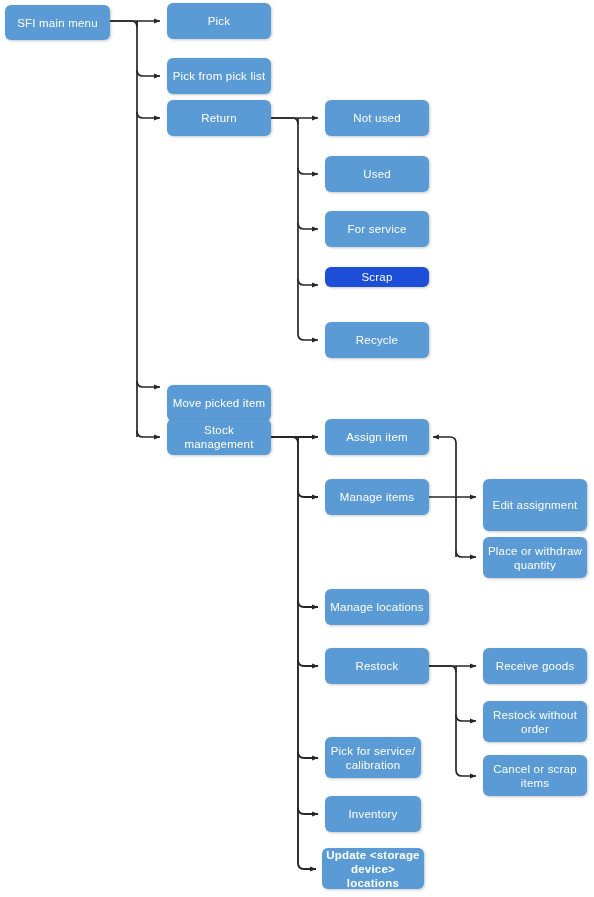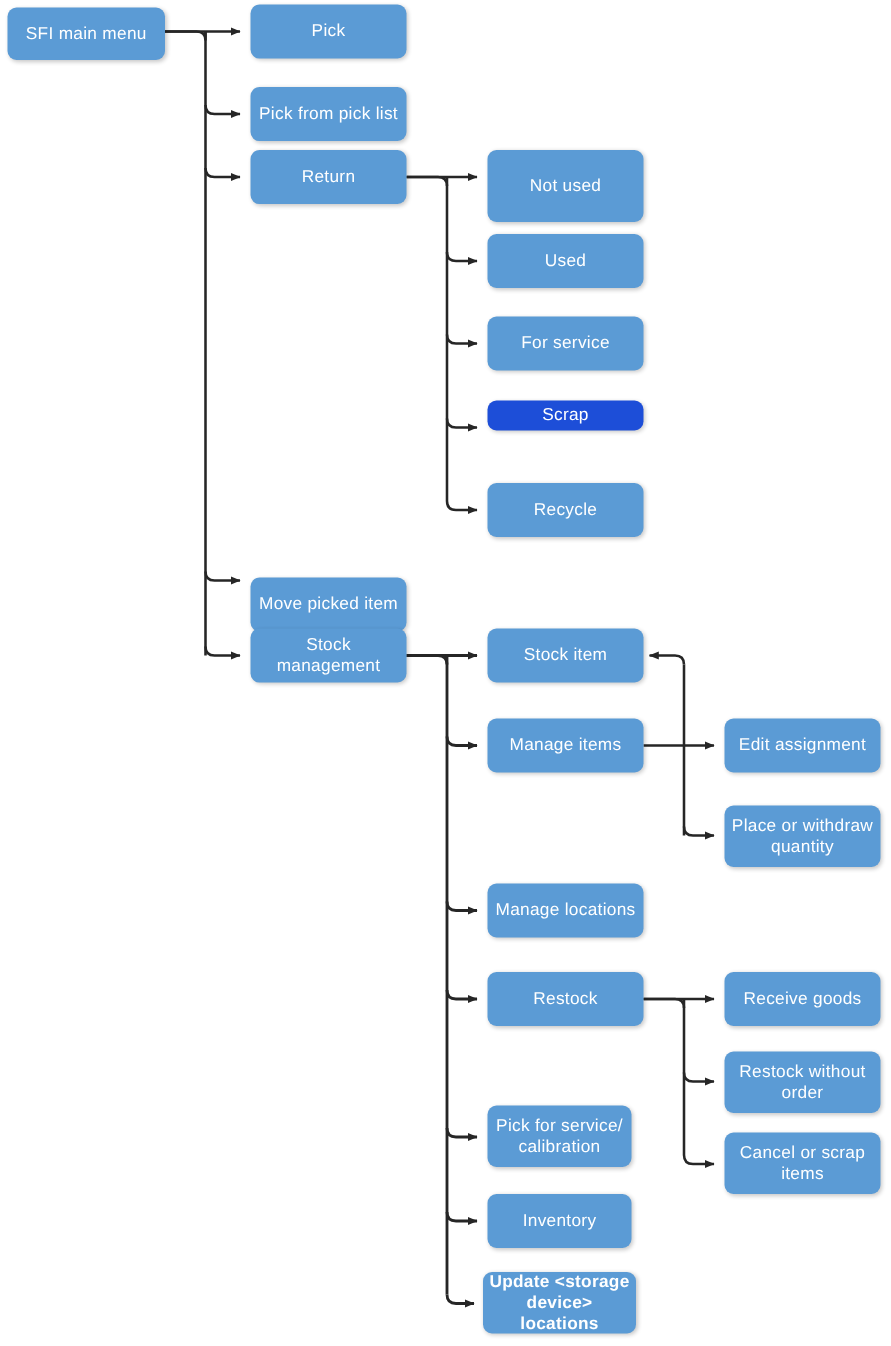--- a/index.html
+++ b/index.html
@@ -129,57 +129,57 @@
       </div>
       <div class="node" style="left: 167px; top: 100px; width: 104px; height: 36px; background: rgb(91, 155, 213); color: rgb(255, 255, 255);">
         <span>Return</span>
       </div>
       <div class="node" style="left: 167px; top: 369px; width: 104px; height: 36px; background: rgb(91, 155, 213); color: rgb(255, 255, 255); margin-top: 16px;">
         <span>Move picked item</span>
       </div>
       <div class="node" style="left: 167px; top: 419px; width: 104px; height: 36px; background: rgb(91, 155, 213); color: rgb(255, 255, 255); text-align: center;">
         <span>Stock management</span>
       </div>
-      <div class="node" style="left: 325px; top: 100px; width: 104px; height: 48px; background: rgb(91, 155, 213); color: rgb(255, 255, 255);">
+      <div class="node" style="left: 325px; top: 100px; width: 104px; height: 36px; background: rgb(91, 155, 213); color: rgb(255, 255, 255);">
         <span>Not used</span>
       </div>
       <div class="node" style="left: 325px; top: 156px; width: 104px; height: 36px; background: rgb(91, 155, 213); color: rgb(255, 255, 255);">
         <span>Used</span>
       </div>
       <div class="node" style="left: 325px; top: 211px; width: 104px; height: 36px; background: rgb(91, 155, 213); color: rgb(255, 255, 255);">
         <span>For service</span>
       </div>
       <div class="node" style="left: 325px; top: 267px; width: 104px; height: 20px; background: #1d4ed8; color: rgb(255, 255, 255); justify-content: flex-end;">
         <span>Scrap</span>
       </div>
       <div class="node" style="left: 325px; top: 322px; width: 104px; height: 36px; background: rgb(91, 155, 213); color: rgb(255, 255, 255);">
         <span>Recycle</span>
       </div>
       <div class="node" style="left: 325px; top: 419px; width: 104px; height: 36px; background: rgb(91, 155, 213); color: rgb(255, 255, 255);">
-        <span>Stock item</span>
+        <span>Assign item</span>
       </div>
       <div class="node" style="left: 325px; top: 479px; width: 104px; height: 36px; background: rgb(91, 155, 213); color: rgb(255, 255, 255);">
         <span>Manage items</span>
       </div>
       <div class="node" style="left: 325px; top: 589px; width: 104px; height: 36px; background: rgb(91, 155, 213); color: rgb(255, 255, 255);">
         <span>Manage locations</span>
       </div>
       <div class="node" style="left: 325px; top: 648px; width: 104px; height: 36px; background: rgb(91, 155, 213); color: rgb(255, 255, 255);">
         <span>Restock</span>
       </div>
       <div class="node" style="left: 325px; top: 737px; width: 96px; height: 41px; background: rgb(91, 155, 213); color: rgb(255, 255, 255);">
         <span>Pick for service/ calibration</span>
       </div>
       <div class="node" style="left: 325px; top: 796px; width: 96px; height: 36px; background: rgb(91, 155, 213); color: rgb(255, 255, 255);">
         <span>Inventory</span>
       </div>
       <div class="node" style="left: 322px; top: 848px; width: 102px; height: 41px; background: rgb(91, 155, 213); color: rgb(255, 255, 255); font-weight: bold;">
         <span>Update &lt;storage device&gt; locations</span>
       </div>
-      <div class="node" style="left: 483px; top: 479px; width: 104px; height: 36px; background: rgb(91, 155, 213); color: rgb(255, 255, 255);">
+      <div class="node" style="left: 483px; top: 479px; width: 104px; height: 52px; background: rgb(91, 155, 213); color: rgb(255, 255, 255);">
         <span>Edit assignment</span>
       </div>
       <div class="node" style="left: 483px; top: 537px; width: 104px; height: 41px; background: rgb(91, 155, 213); color: rgb(255, 255, 255); justify-content: center;">
         <span>Place or withdraw quantity</span>
       </div>
       <div class="node" style="left: 483px; top: 648px; width: 104px; height: 36px; background: rgb(91, 155, 213); color: rgb(255, 255, 255);">
         <span>Receive goods</span>
       </div>
       <div class="node" style="left: 483px; top: 701px; width: 104px; height: 41px; background: rgb(91, 155, 213); color: rgb(255, 255, 255);">
         <span>Restock without order</span>

